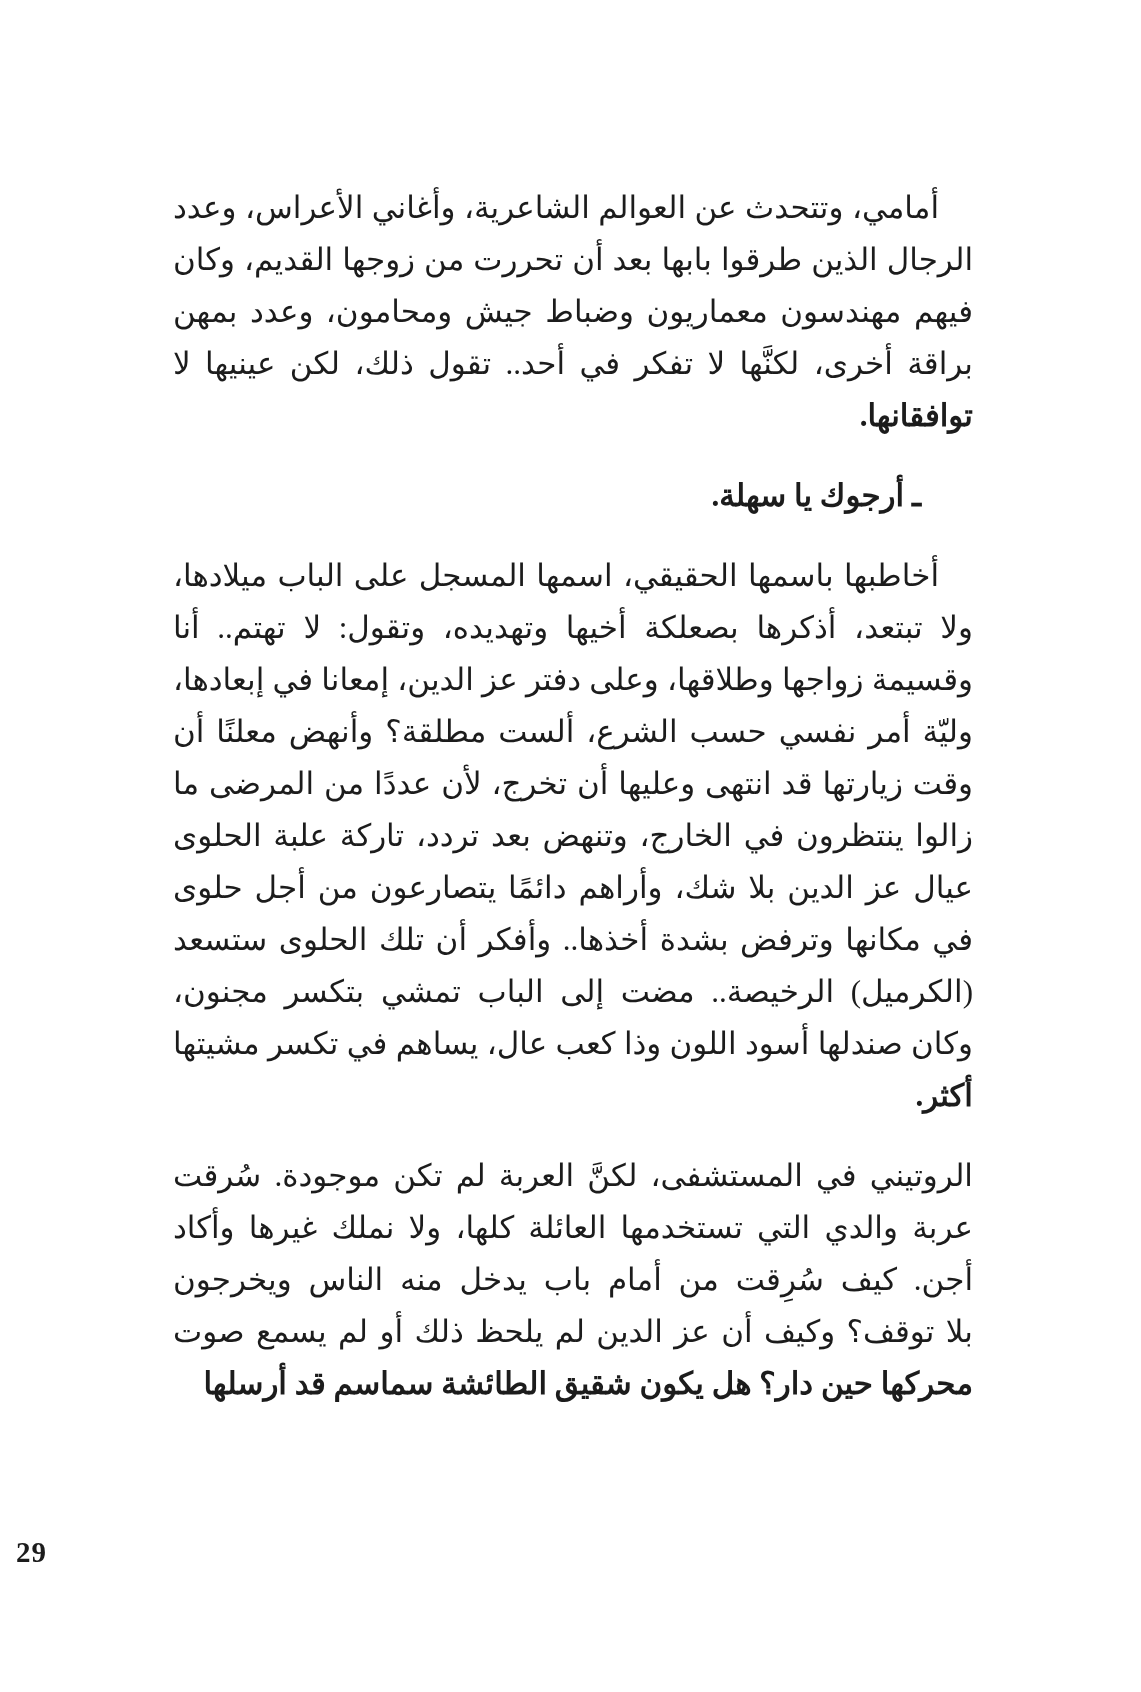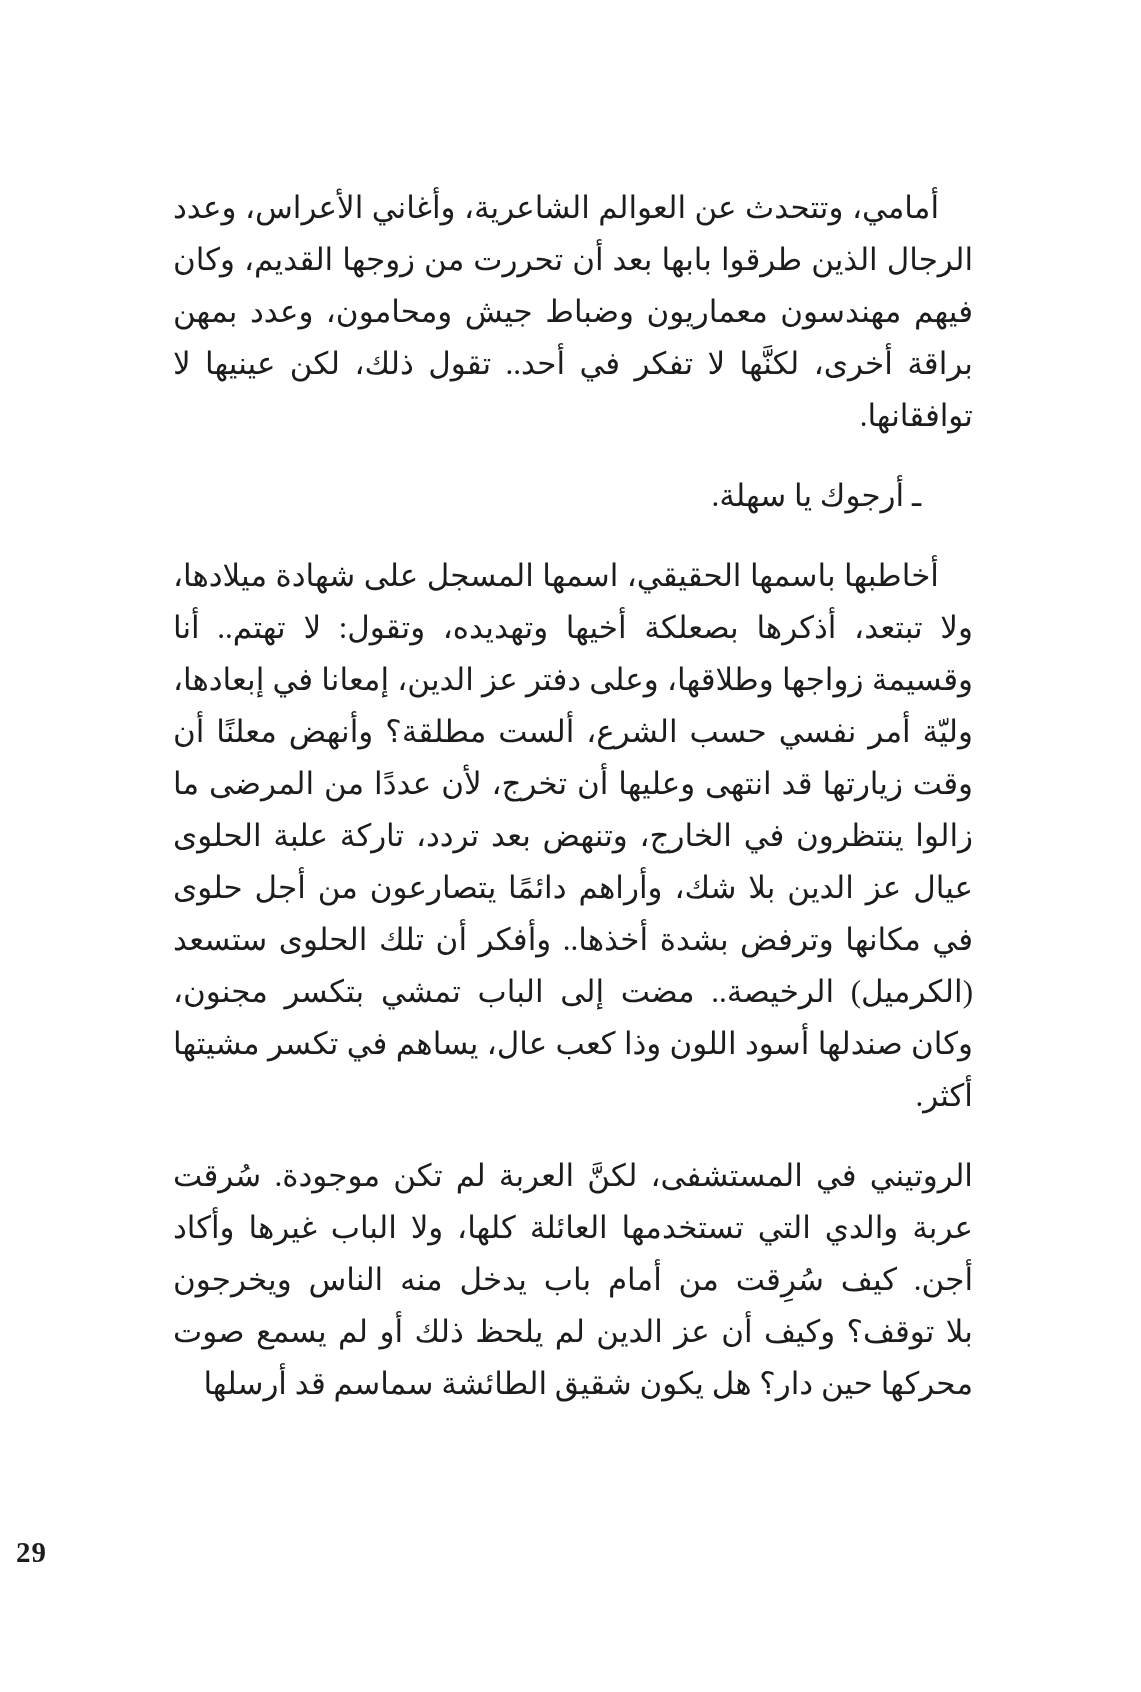--- a/index.html
+++ b/index.html
@@ -44,20 +44,21 @@
   .line.just {
     white-space: normal;
     text-align: justify;
     text-align-last: justify;
   }
   
   .line.last {
     white-space: normal;
     text-align: center;
     text-align-last: right;
+    font-weight: bold;
   }
   
   .line.indent {
     text-indent: 34px;
   }
   
   .line.indent-lg {
     text-indent: 52px;
   }
   .page-number {
@@ -85,36 +86,36 @@
       <div class="line just">فيهم مهندسون معماريون وضباط جيش ومحامون، وعدد بمهن</div>
       <div class="line just">براقة أخرى، لكنَّها لا تفكر في أحد.. تقول ذلك، لكن عينيها لا</div>
       <div class="line last">توافقانها.</div>
     </div>
 
     <div class="para">
       <div class="line last indent-lg">ـ أرجوك يا سهلة.</div>
     </div>
 
     <div class="para">
-      <div class="line just indent">أخاطبها باسمها الحقيقي، اسمها المسجل على شهادة ميلادها،</div>
+      <div class="line just indent">أخاطبها باسمها الحقيقي، اسمها المسجل على الباب ميلادها،</div>
       <div class="line just">ولا تبتعد، أذكرها بصعلكة أخيها وتهديده، وتقول: لا تهتم.. أنا</div>
       <div class="line just">وقسيمة زواجها وطلاقها، وعلى دفتر عز الدين، إمعانا في إبعادها،</div>
       <div class="line just">وليّة أمر نفسي حسب الشرع، ألست مطلقة؟ وأنهض معلنًا أن</div>
       <div class="line just">وقت زيارتها قد انتهى وعليها أن تخرج، لأن عددًا من المرضى ما</div>
       <div class="line just">زالوا ينتظرون في الخارج، وتنهض بعد تردد، تاركة علبة الحلوى</div>
       <div class="line just">عيال عز الدين بلا شك، وأراهم دائمًا يتصارعون من أجل حلوى</div>
       <div class="line just">في مكانها وترفض بشدة أخذها.. وأفكر أن تلك الحلوى ستسعد</div>
       <div class="line just">(الكرميل) الرخيصة.. مضت إلى الباب تمشي بتكسر مجنون،</div>
       <div class="line just">وكان صندلها أسود اللون وذا كعب عال، يساهم في تكسر مشيتها</div>
       <div class="line last">أكثر.</div>
     </div>
 
     <div class="para">
       <div class="line just">الروتيني في المستشفى، لكنَّ العربة لم تكن موجودة. سُرقت</div>
-      <div class="line just">عربة والدي التي تستخدمها العائلة كلها، ولا الباب غيرها وأكاد</div>
+      <div class="line just">عربة والدي التي تستخدمها العائلة كلها، ولا نملك غيرها وأكاد</div>
       <div class="line just">أجن. كيف سُرِقت من أمام باب يدخل منه الناس ويخرجون</div>
       <div class="line just">بلا توقف؟ وكيف أن عز الدين لم يلحظ ذلك أو لم يسمع صوت</div>
       <div class="line last">محركها حين دار؟ هل يكون شقيق الطائشة سماسم قد أرسلها</div>
     </div>
 
   </div>
 
   <div class="page-number">29</div>
 
 </div>

